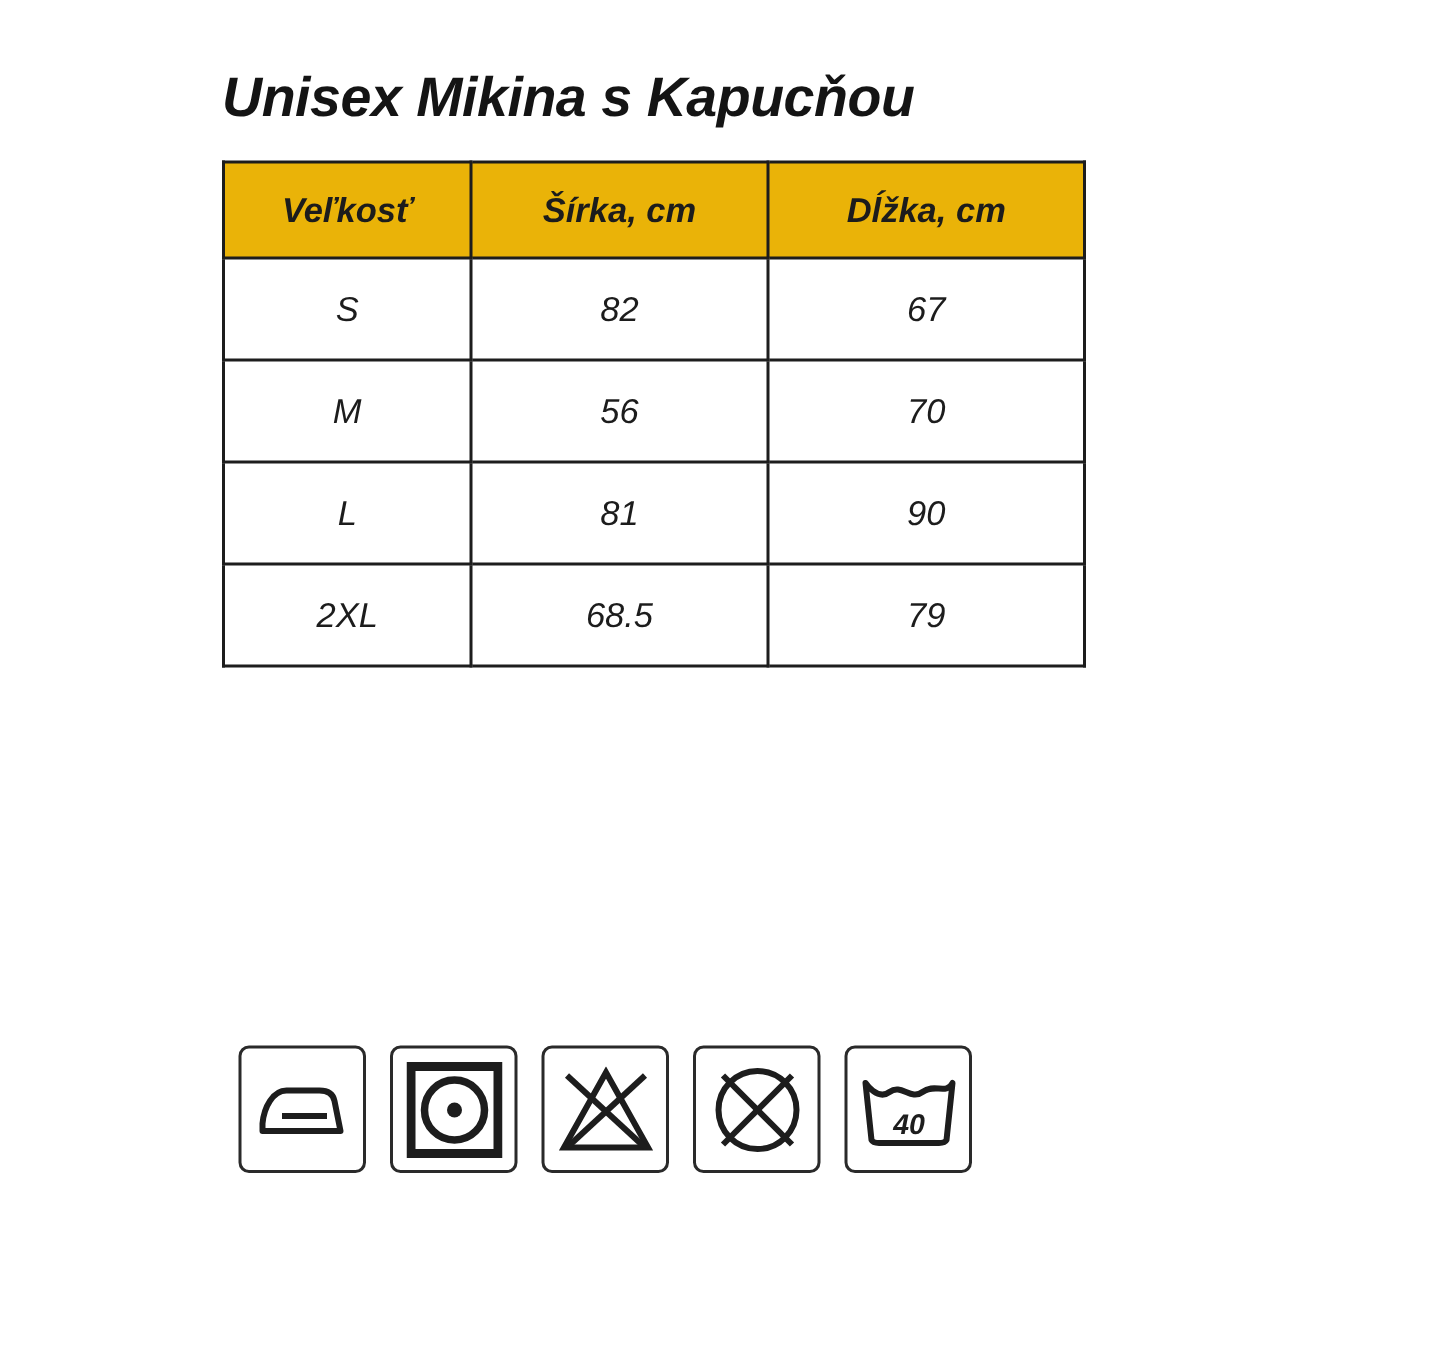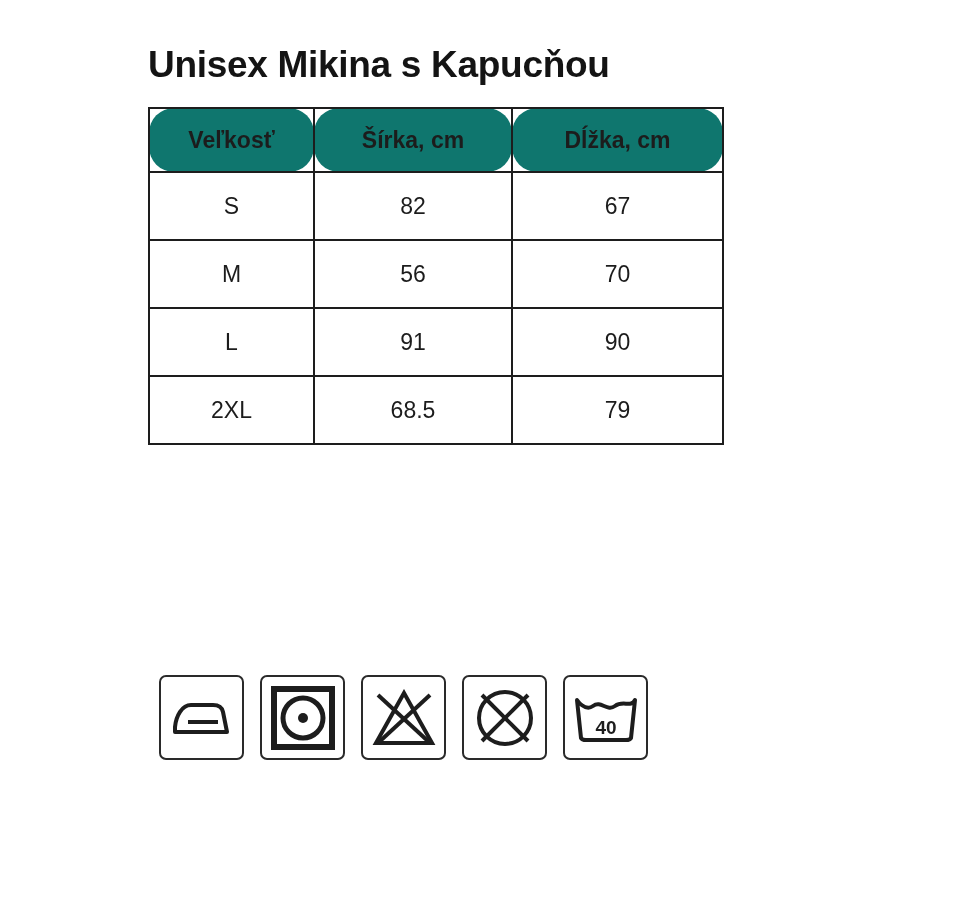--- a/index.html
+++ b/index.html
@@ -11,20 +11,21 @@
     height: 906px;
     background: #ffffff;
     font-family: "Liberation Sans", sans-serif;
     color: #1a1a1a;
     overflow: hidden;
   }
   .page {
     position: relative;
     width: 960px;
     height: 866px;
+    font-style: italic;
   }
   .title {
     position: absolute;
     left: 148px;
     top: 44px;
     width: 700px;
     font-size: 37px;
     font-weight: bold;
     letter-spacing: -0.3px;
     color: #141414;
@@ -42,34 +43,33 @@
   .size-table col.c-len   { width: 211px; }
   .size-table th,
   .size-table td {
     border: 2px solid #1d1d1d;
     text-align: center;
     font-weight: normal;
     color: #1c1c1c;
   }
   .size-table thead th {
     height: 60px;
-    background: #0f766e;
+    background: #eab308;
     font-size: 23px;
     font-weight: bold;
-    border-radius: 25px;
   }
   .size-table tbody td {
     height: 64px;
     background: #ffffff;
     font-size: 23px;
   }
   .care-icons {
     position: absolute;
     left: 159px;
-    top: 675px;
+    top: 697px;
     display: flex;
     gap: 16px;
     align-items: flex-start;
   }
   .care-icon {
     width: 85px;
     height: 85px;
     border: 2px solid #2a2a2a;
     border-radius: 7px;
     background: #ffffff;
@@ -106,21 +106,21 @@
         <td>82</td>
         <td>67</td>
       </tr>
       <tr>
         <td>M</td>
         <td>56</td>
         <td>70</td>
       </tr>
       <tr>
         <td>L</td>
-        <td>91</td>
+        <td>81</td>
         <td>90</td>
       </tr>
       <tr>
         <td>2XL</td>
         <td>68.5</td>
         <td>79</td>
       </tr>
     </tbody>
   </table>
 

